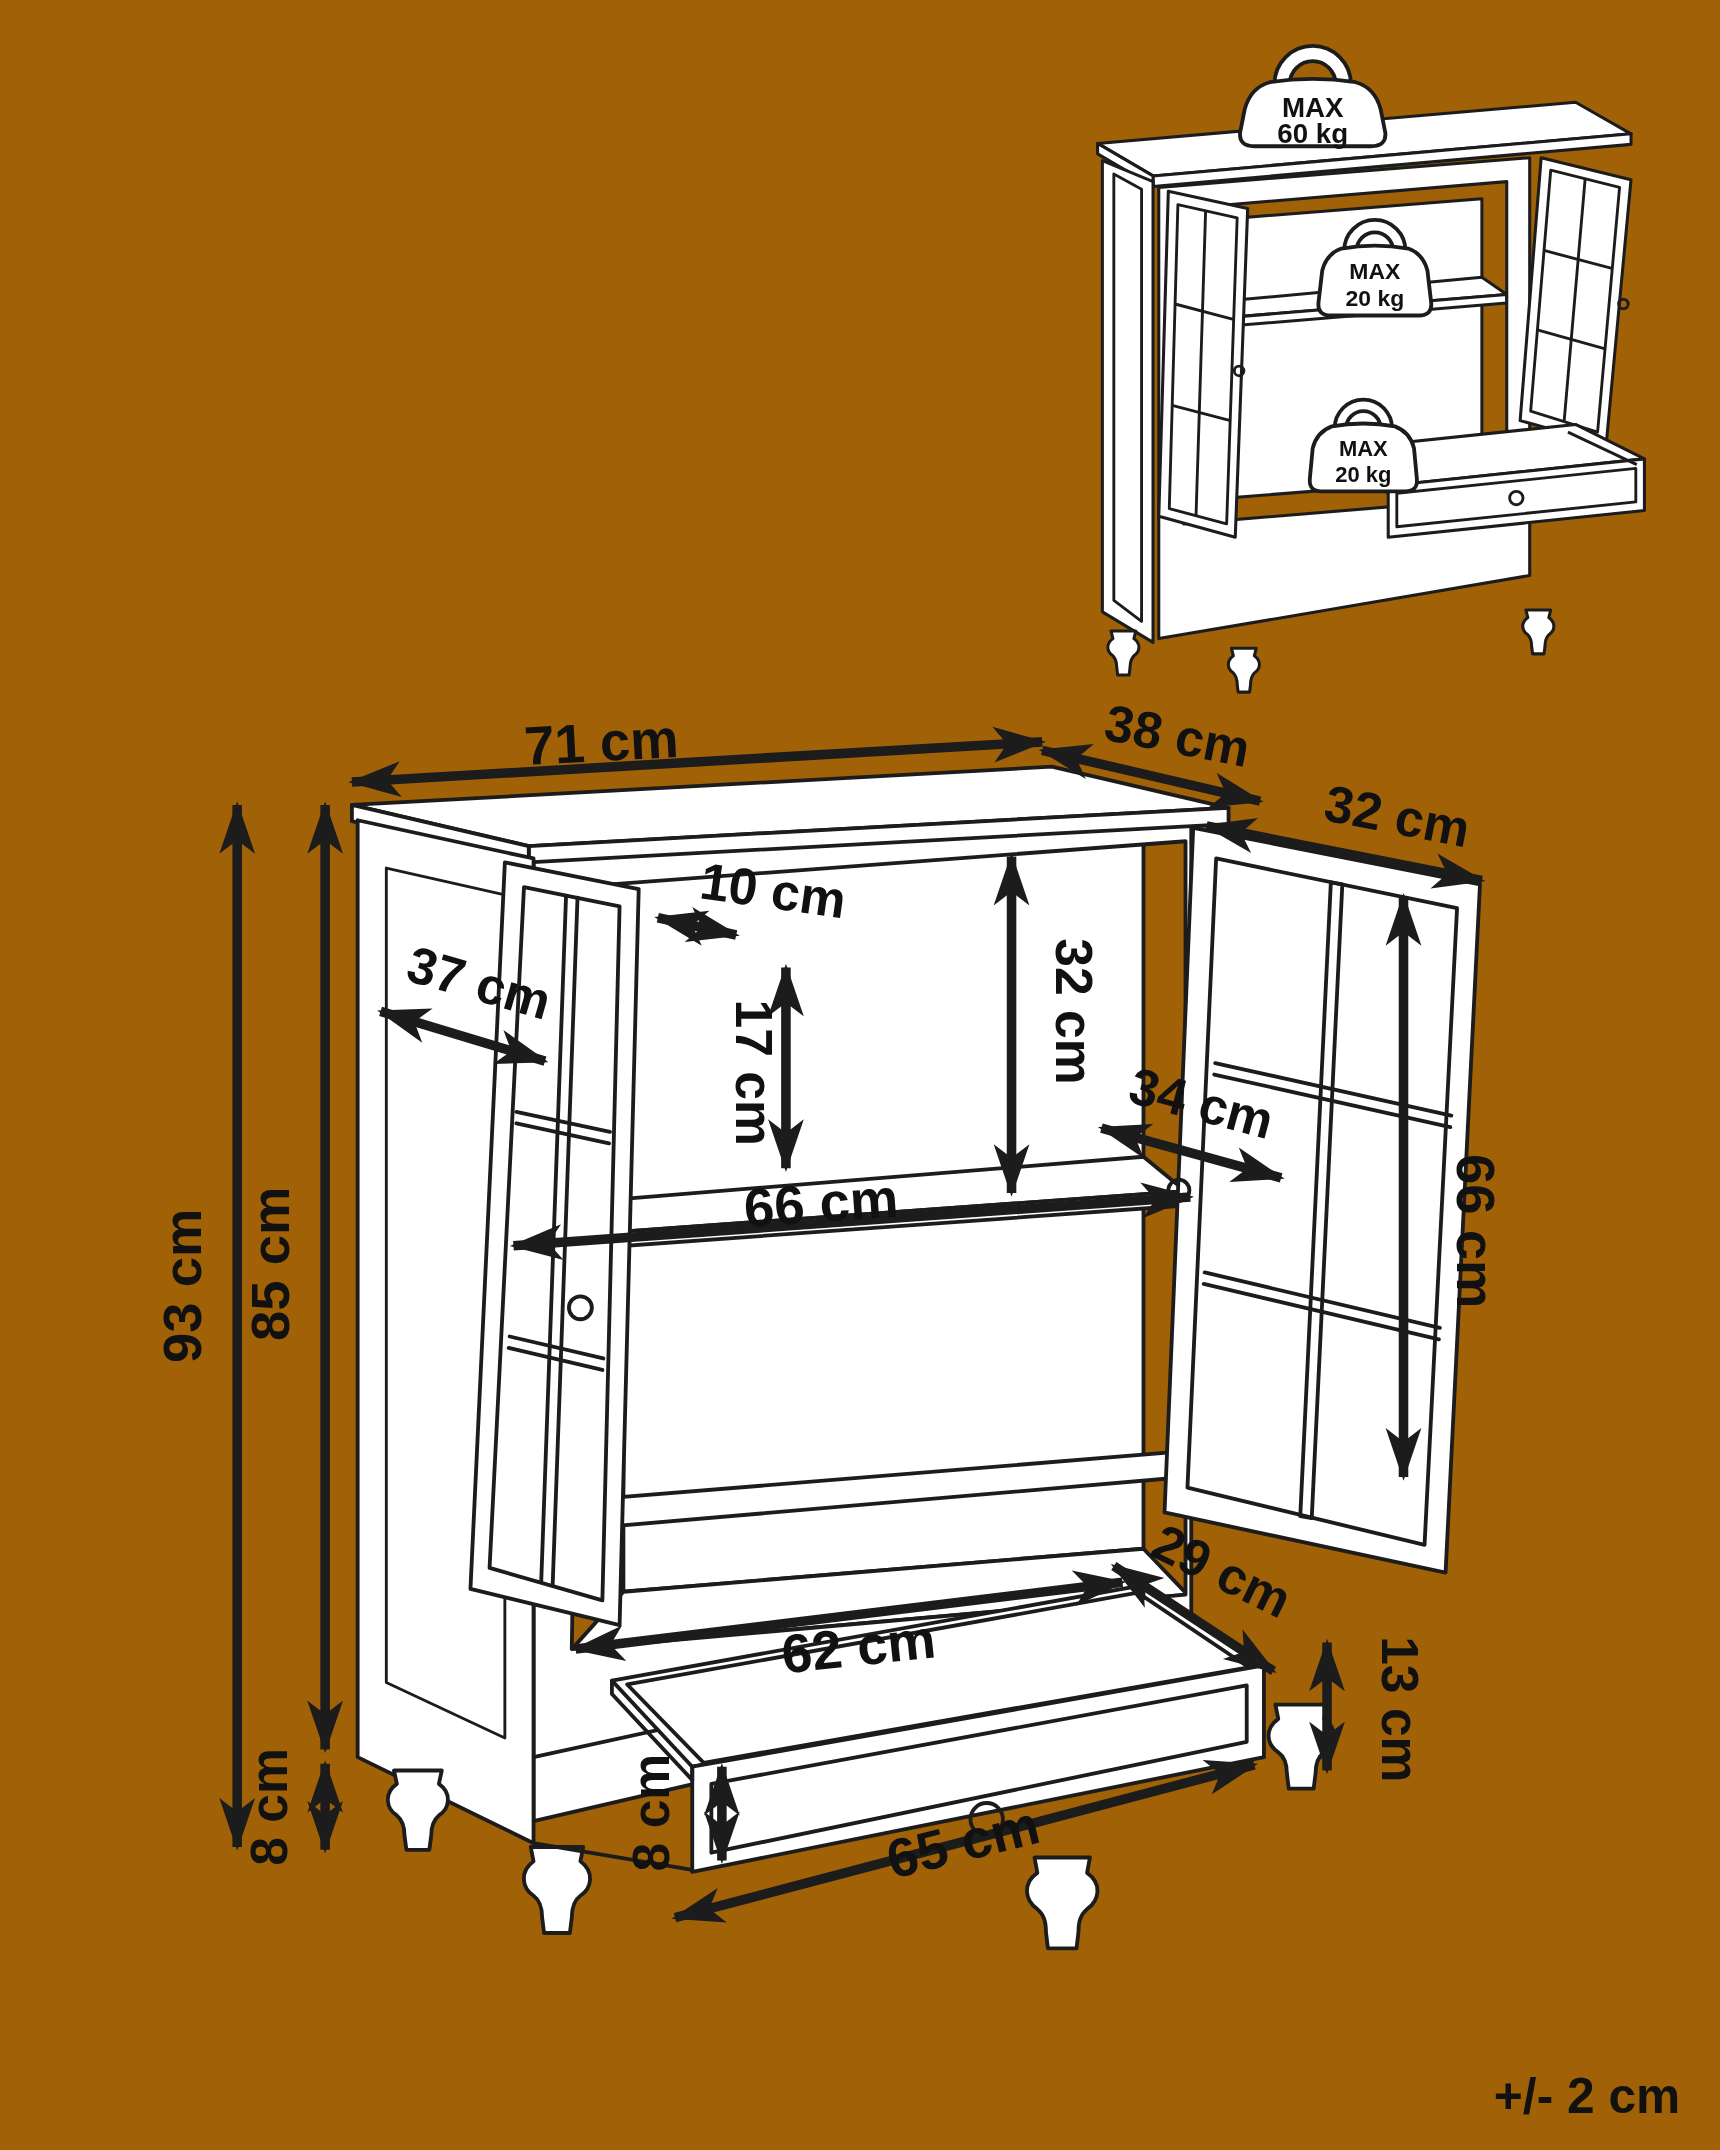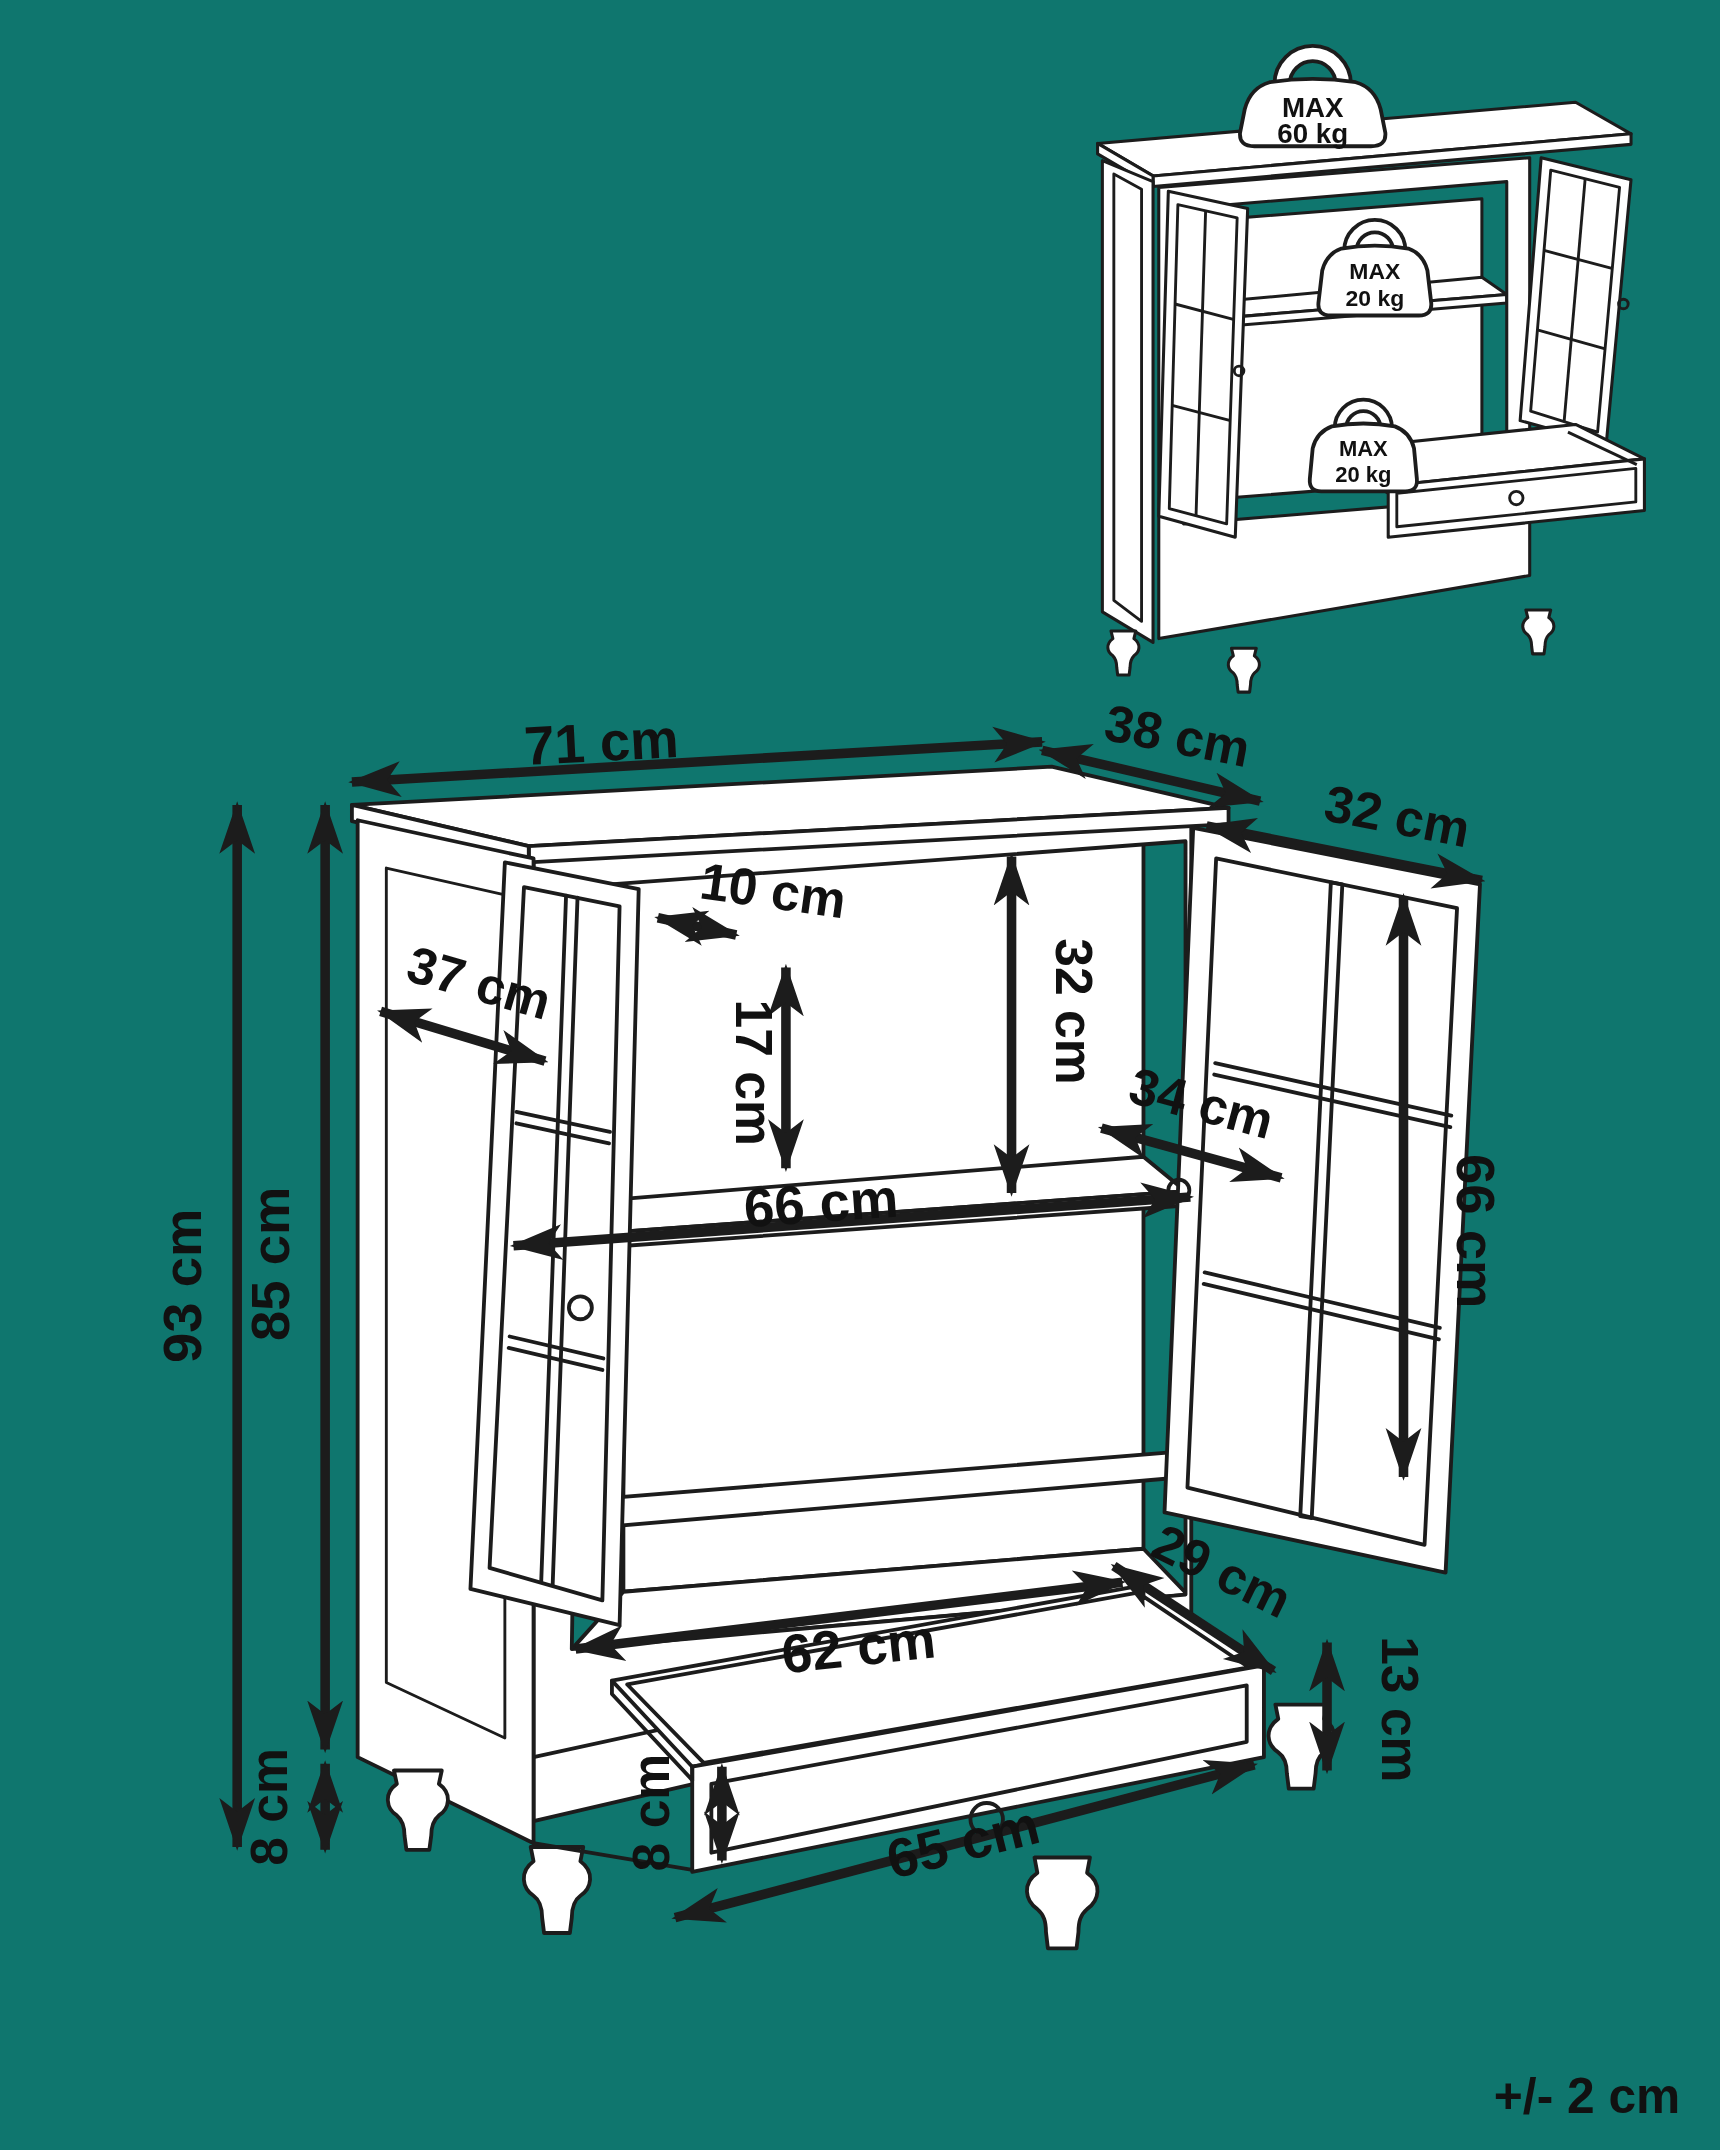--- a/index.html
+++ b/index.html
@@ -1,16 +1,16 @@
 <!DOCTYPE html>
 <html><head>
 <meta charset="utf-8">
 <style>
   html,body{margin:0;padding:0;background:#ffffff;}
-  .page{position:relative;width:1721px;height:2151px;background:#0f766e;overflow:hidden;
+  .page{position:relative;width:1721px;height:2151px;background:#a16207;overflow:hidden;
         font-family:"Liberation Sans", sans-serif;}
   svg{position:absolute;left:0;top:0;}
   .ln{stroke:#1c1c1c;stroke-width:4;fill:none;stroke-linejoin:round;stroke-linecap:round;}
   .face{stroke:#1c1c1c;stroke-width:4;fill:#ffffff;stroke-linejoin:round;}
   .thin{stroke:#1c1c1c;stroke-width:3;fill:none;stroke-linejoin:round;}
   .iface{stroke:#1c1c1c;stroke-width:3.2;fill:#ffffff;stroke-linejoin:round;}
   .dim{stroke:#1c1c1c;stroke-width:10;fill:none;}
   .lbl{fill:#111111;font-family:"Liberation Sans",sans-serif;font-weight:700;
        font-size:54px;text-anchor:middle;}
   .lbl-big{font-size:57px;}

